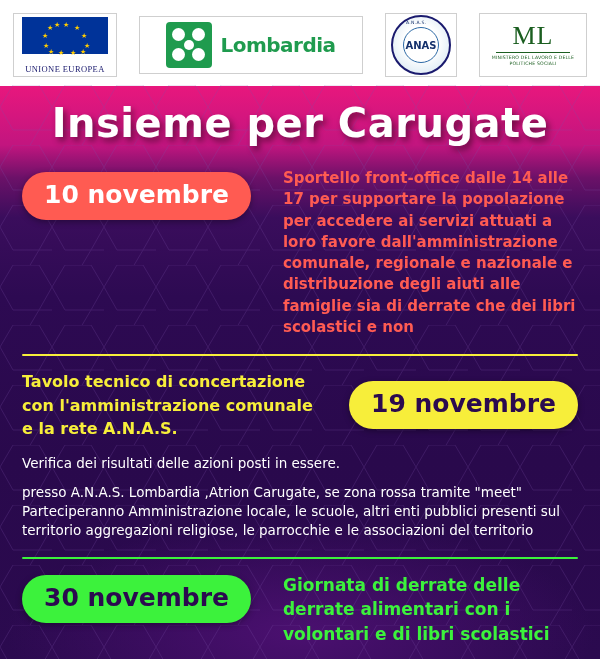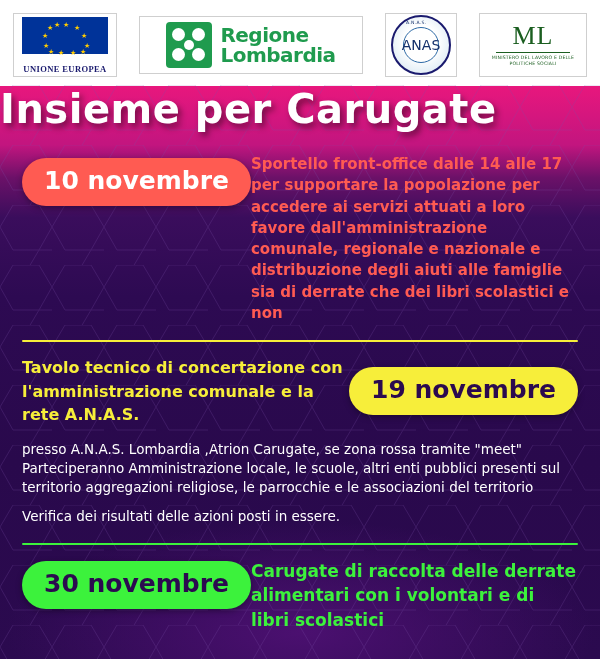--- a/index.html
+++ b/index.html
@@ -65,21 +65,20 @@
     color: #ffcc00;
     font-size: 7px;
     line-height: 7px;
   }
   .eu-caption {
     font-size: 8.5px;
     color: #1a1a6e;
     letter-spacing: .4px;
     margin-top: 10px;
     font-family: "Liberation Serif", serif;
-    font-weight: bold;
   }
   .logo-lomb {
     width: 224px; height: 58px;
     flex-direction: row;
     gap: 8px;
     padding: 0 6px;
   }
   .lomb-mark {
     width: 46px; height: 46px;
     background: #1f9b4e;
@@ -119,21 +118,21 @@
     font-size: 4.5px;
     color: #14306b;
     letter-spacing: .3px;
   }
   .anas-badge .inner {
     width: 34px; height: 34px;
     border-radius: 50%;
     background: #ffffff;
     border: 1px solid #2d6aa6;
     display: flex; align-items: center; justify-content: center;
-    font-size: 14px; font-weight: normal; color: #14306b;
+    font-size: 10px; font-weight: bold; color: #14306b;
   }
   .logo-min {
     width: 108px; height: 64px;
   }
   .min-ml {
     font-family: "Liberation Serif", serif;
     font-size: 26px;
     color: #1b5e20;
     letter-spacing: 1px;
     line-height: 1;
@@ -145,42 +144,43 @@
     font-size: 4.6px;
     color: #1b5e20;
     text-align: center;
     line-height: 1.25;
     letter-spacing: .2px;
   }
 
   
   .title-wrap {
     position: relative;
-    text-align: left;
+    text-align: center;
+    margin-top: 14px;
   }
   .title {
     font-family: "DejaVu Sans", sans-serif;
     font-weight: bold;
     font-size: 40px;
     color: #ffffff;
     letter-spacing: 0.5px;
     text-shadow: 3px 4px 6px rgba(0,0,0,0.45);
   }
 
   
   .content {
     position: relative;
     padding: 0 22px;
     box-sizing: border-box;
   }
   .row {
     position: relative;
     display: flex;
     align-items: flex-start;
-    gap: 0;
+    gap: 32px;
   }
   .pill {
     border-radius: 26px;
     font-family: "DejaVu Sans", sans-serif;
     font-weight: bold;
     font-size: 25px;
     color: #2b0a4f;
     padding: 10px 22px 12px;
     white-space: nowrap;
     display: inline-block;
@@ -256,21 +256,20 @@
 
     <div class="logo-box logo-lomb">
       <div class="lomb-mark">
         <span class="petal" style="width:13px;height:13px;left:6px;top:6px;"></span>
         <span class="petal" style="width:13px;height:13px;left:26px;top:6px;"></span>
         <span class="petal" style="width:13px;height:13px;left:6px;top:26px;"></span>
         <span class="petal" style="width:13px;height:13px;left:26px;top:26px;"></span>
         <span class="petal" style="width:10px;height:10px;left:18px;top:18px;"></span>
       </div>
       <div class="lomb-text">
-        <div class="l1">Regione</div>
         <div class="l2">Lombardia</div>
       </div>
     </div>
 
     <div class="logo-box logo-anas">
       <div class="anas-badge">
         <span class="ring-txt" style="top:3px;left:13px;">A.N.A.S.</span>
         <div class="inner">ANAS</div>
       </div>
     </div>
@@ -295,25 +294,25 @@
     </div>
 
     <div class="divider"></div>
 
     <div class="row sec2-row">
       <div class="para yellow sec2-text">Tavolo tecnico di concertazione con l'amministrazione comunale e la rete A.N.A.S.</div>
       <div class="pill pill-yellow">19 novembre</div>
     </div>
 
     <div class="sec2-note">
+      <p class="para white">Verifica dei risultati delle azioni posti in essere.</p>
       <p class="para white">presso A.N.A.S. Lombardia ,Atrion Carugate, se zona rossa tramite "meet" Parteciperanno Amministrazione locale, le scuole, altri enti pubblici presenti sul territorio aggregazioni religiose, le parrocchie e le associazioni del territorio</p>
-      <p class="para white">Verifica dei risultati delle azioni posti in essere.</p>
     </div>
 
     <div class="divider green"></div>
 
     <div class="row sec3">
       <div class="pill pill-green">30 novembre</div>
-      <div class="para green">Carugate di raccolta delle derrate alimentari con i volontari e di libri scolastici</div>
+      <div class="para green">Giornata di derrate delle derrate alimentari con i volontari e di libri scolastici</div>
     </div>
 
   </div>
 </div>
 
 </body></html>

